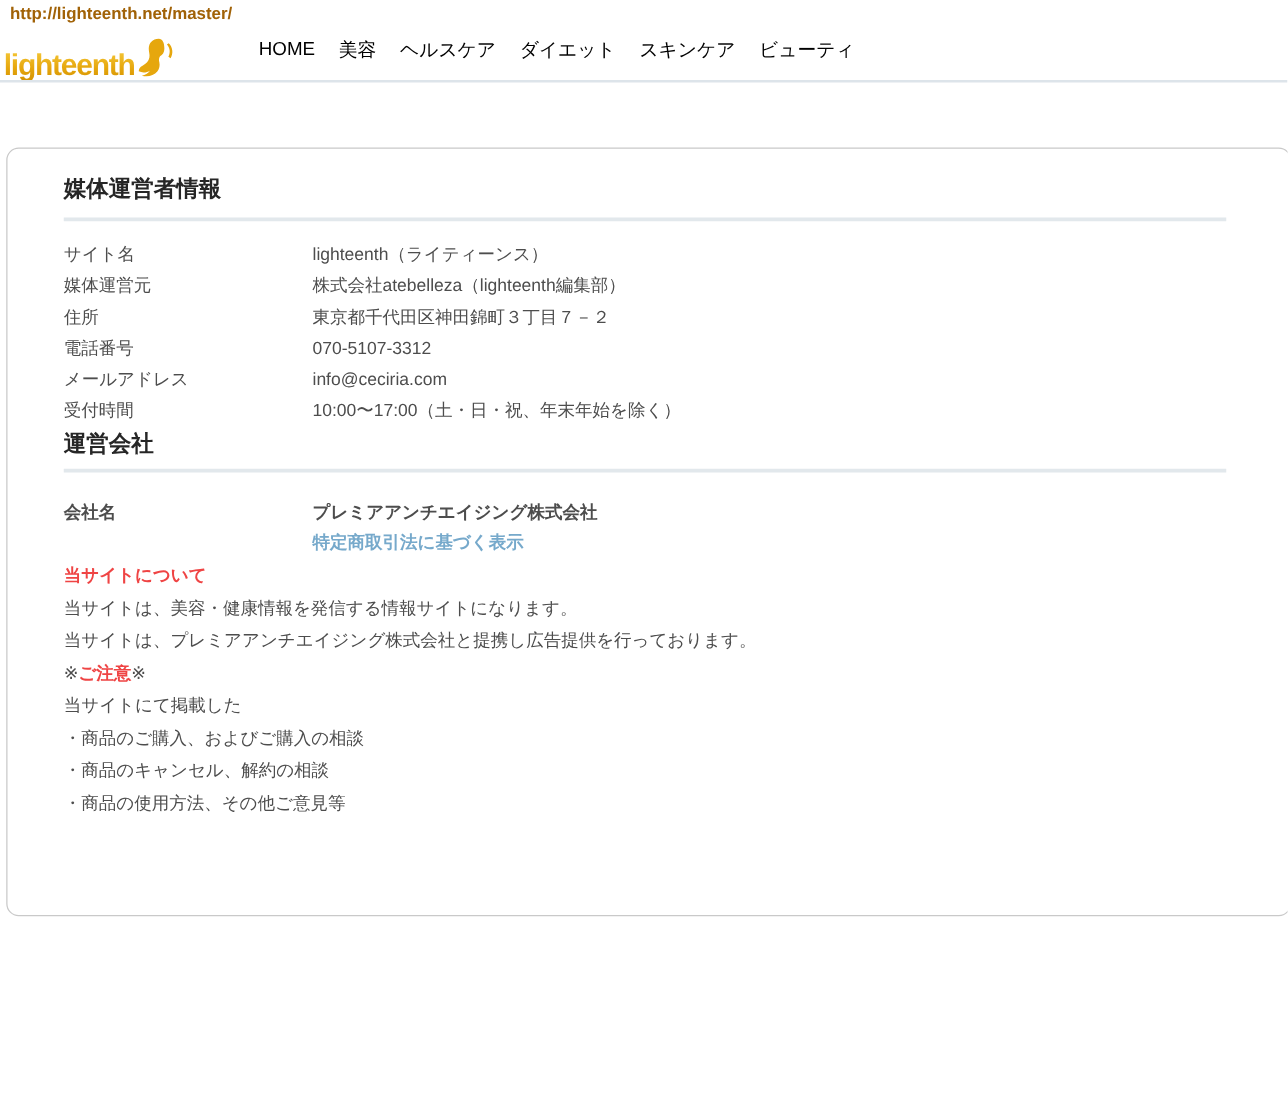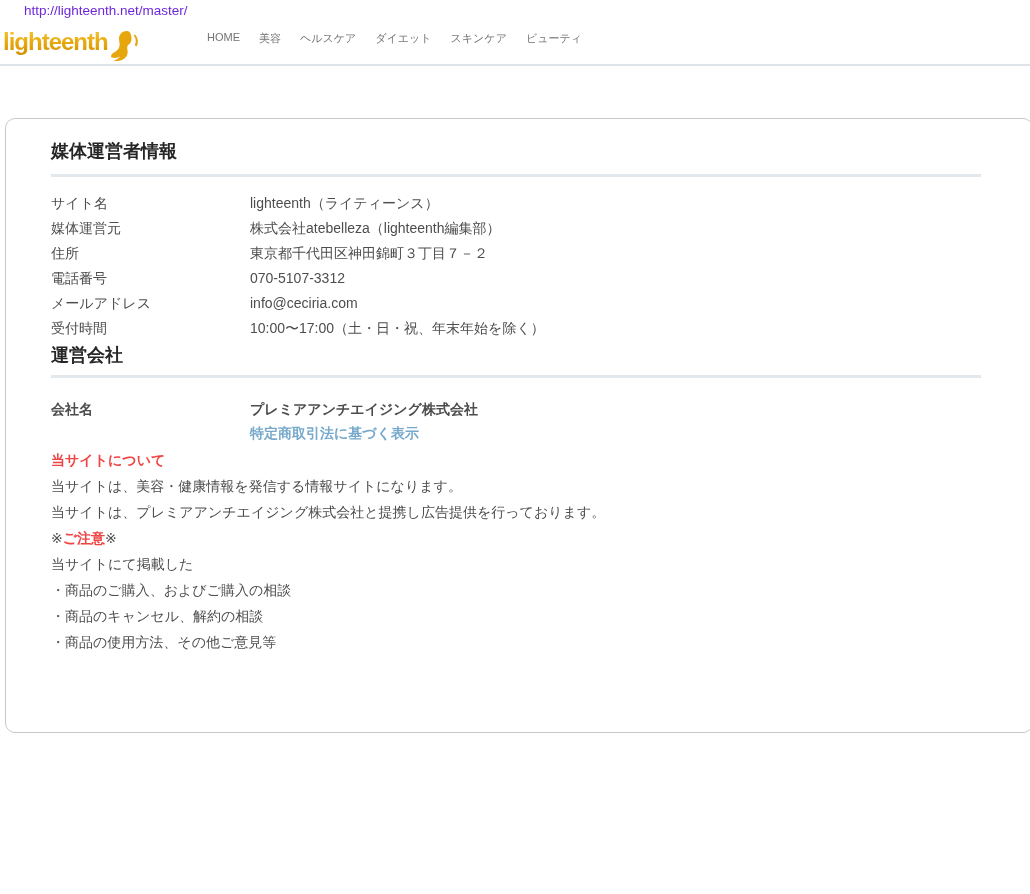--- a/index.html
+++ b/index.html
@@ -5,31 +5,31 @@
   * { box-sizing: border-box; }
   html, body { margin: 0; padding: 0; }
   body {
     width: 1030px; height: 894px;
     background: #ffffff;
     font-family: "Liberation Sans", "DejaVu Sans", sans-serif;
     position: relative;
     color: #4d4d4d;
     overflow: hidden;
   }
-  .url-bar { position: absolute; left: 24px; top: 3px; font-size: 13.5px; color: #6d28d9; }
-  .logo { position: absolute; left: 3px; top: 28px; display: flex; align-items: flex-start; }
+  .url-bar { position: absolute; left: 8px; top: 3px; font-size: 13.5px; color: #a16207; font-weight: bold; }
+  .logo { position: absolute; left: 3px; top: 28px; display: flex; align-items: flex-end; }
   .logo-text {
     font-size: 24px; font-weight: bold; letter-spacing: -1px;
     background: linear-gradient(180deg, #f6ca3c 0%, #e6a70d 55%, #d08e00 100%);
     -webkit-background-clip: text; background-clip: text;
     color: #e2a10a; -webkit-text-fill-color: transparent;
   }
   .logo-icon { margin-left: 1px; margin-top: 2px; }
   .nav { position: absolute; left: 207px; top: 31px; display: flex; gap: 19px; }
-  .nav a { font-size: 11px; color: #737373; text-decoration: none; cursor: pointer; }
+  .nav a { font-size: 15px; color: #000000; text-decoration: none; cursor: pointer; }
   .header-divider { position: absolute; left: 0; top: 64px; width: 1030px; height: 2px; background: #dde4ea; }
   .content-box {
     position: absolute; left: 5px; top: 118px; width: 1028px; height: 615px;
     background: #fff; border: 1px solid #c9c9c9; border-radius: 10px;
   }
   .section-title { position: absolute; left: 45px; margin: 0; font-size: 18px; font-weight: bold; color: #262626; }
   .title-1 { top: 20px; }
   .title-2 { top: 224px; }
   .rule { position: absolute; left: 45px; width: 930px; height: 3px; background: #e2e8ec; }
   .rule-1 { top: 55px; }

